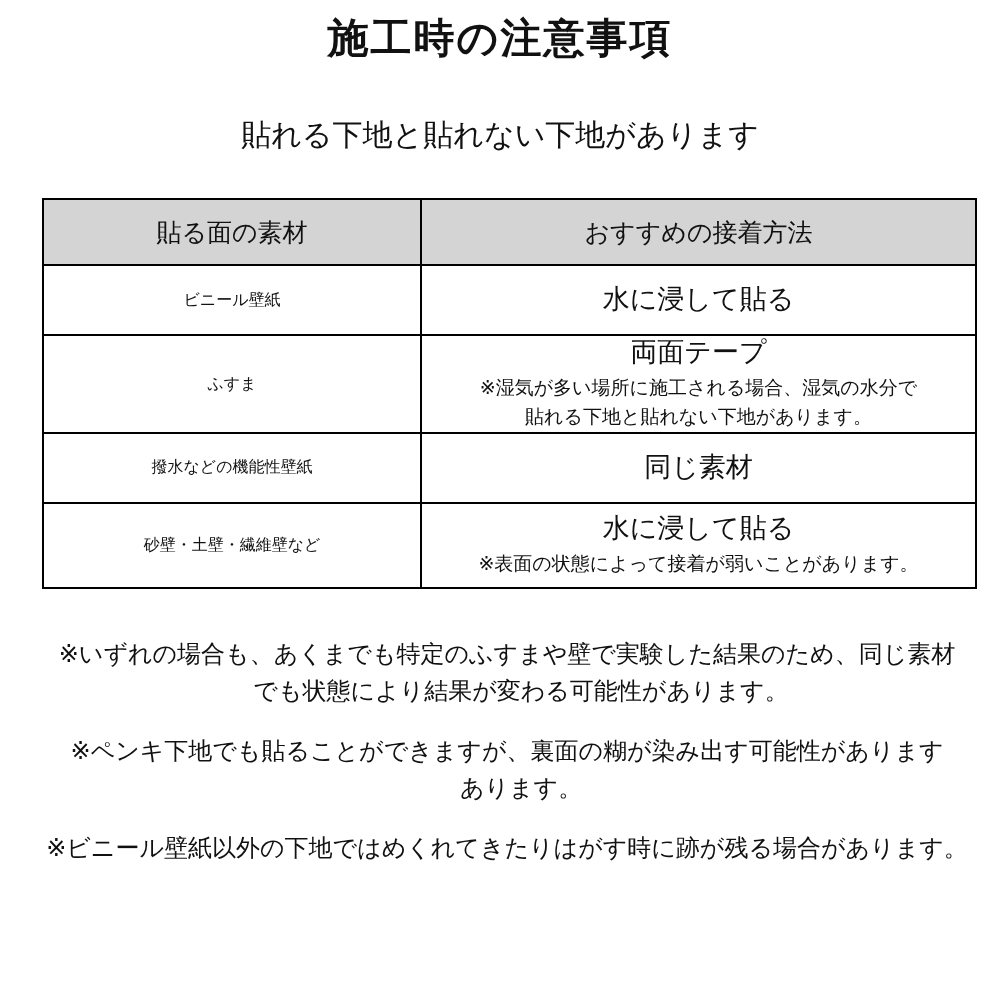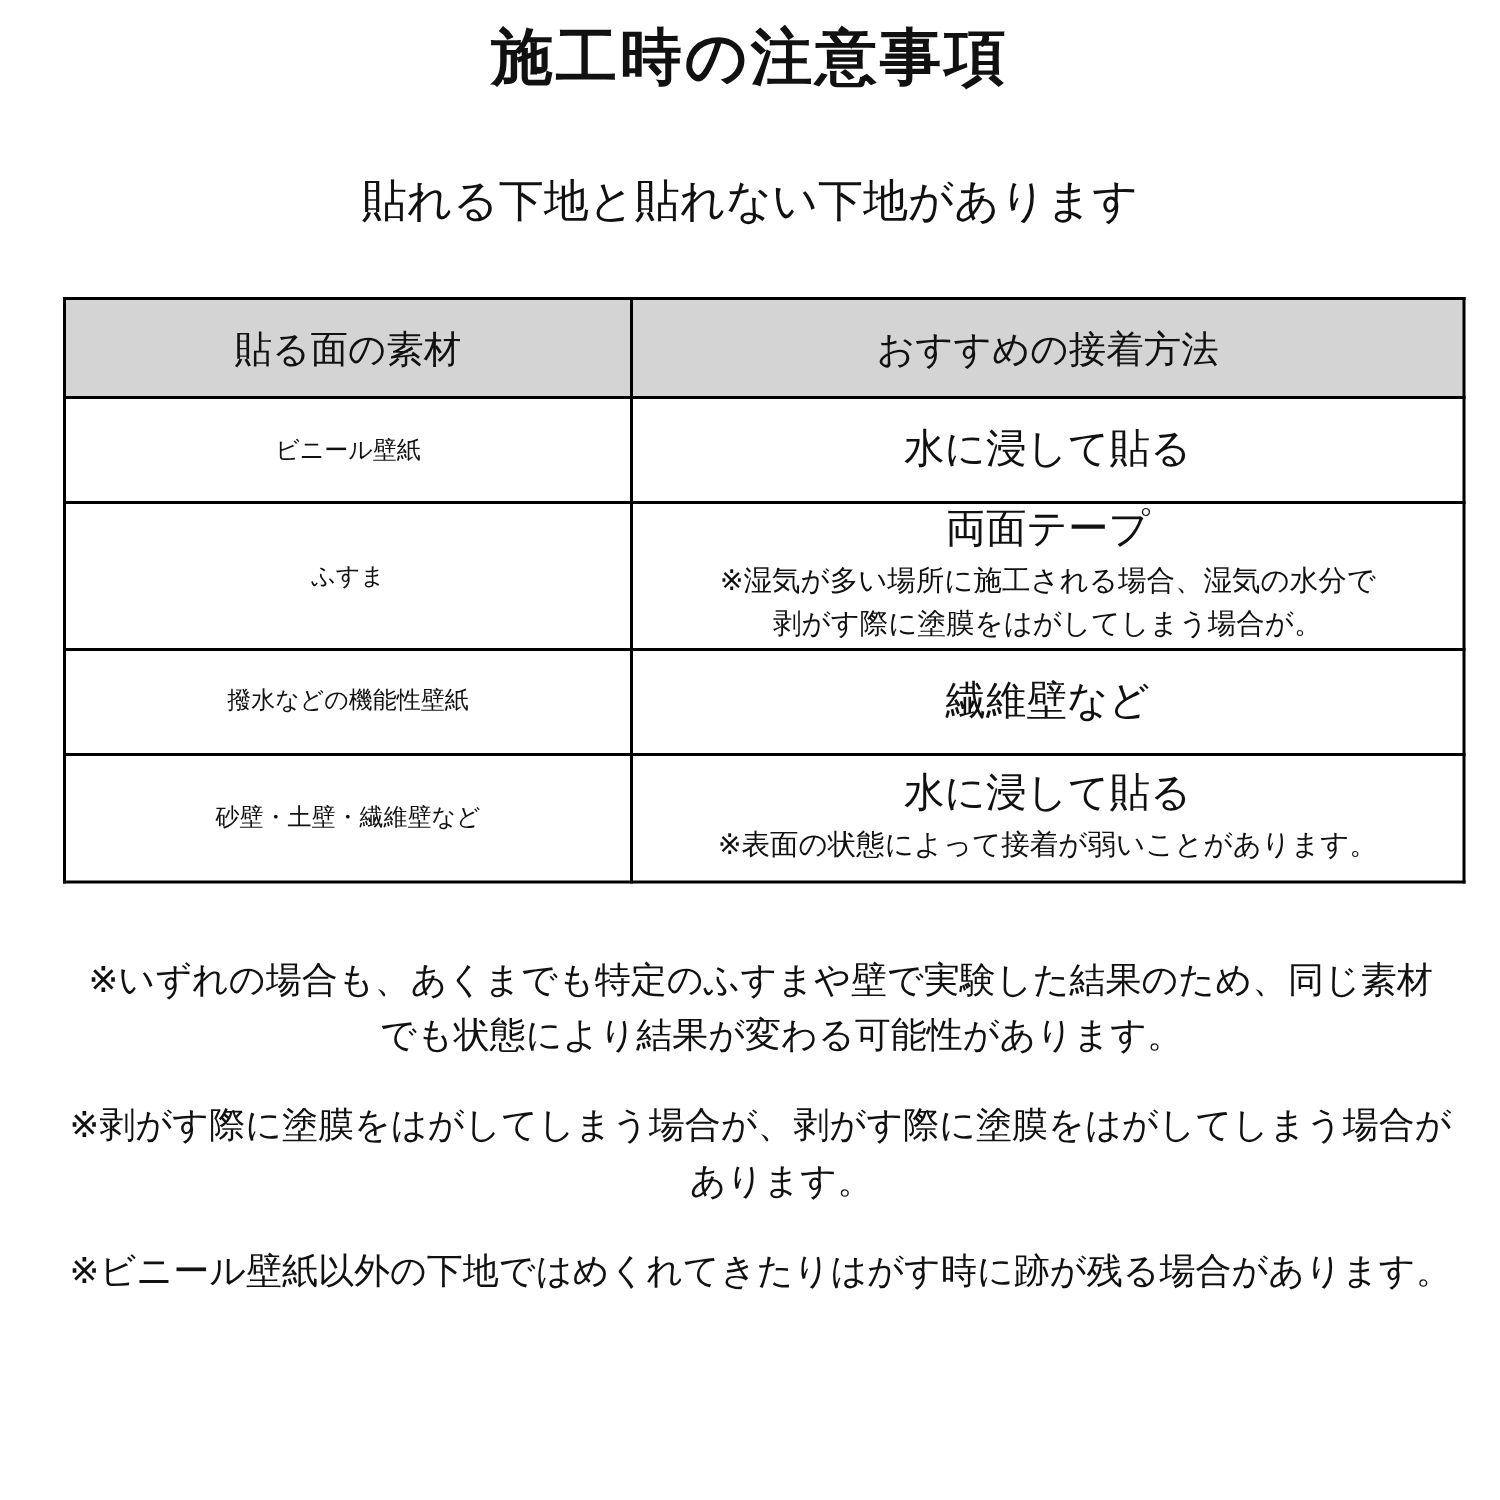--- a/index.html
+++ b/index.html
@@ -112,49 +112,49 @@
         <td>
           <div class="method">水に浸して貼る</div>
         </td>
       </tr>
       <tr class="h120">
         <td>ふすま</td>
         <td>
           <div class="method">両面テープ</div>
           <div class="cell-note">
             <div>※湿気が多い場所に施工される場合、湿気の水分で</div>
-            <div>剥がす際に塗膜をはがしてしまう場合が。</div>
+            <div>貼れる下地と貼れない下地があります。</div>
           </div>
         </td>
       </tr>
       <tr class="h70">
         <td>撥水などの機能性壁紙</td>
         <td>
-          <div class="method">繊維壁など</div>
+          <div class="method">同じ素材</div>
         </td>
       </tr>
       <tr class="h85">
         <td>砂壁・土壁・繊維壁など</td>
         <td>
           <div class="method">水に浸して貼る</div>
           <div class="cell-note">
             <div>※表面の状態によって接着が弱いことがあります。</div>
           </div>
         </td>
       </tr>
     </tbody>
   </table>
 
   <div class="footnotes">
     <div class="footnote">
       <div class="fn-line">※いずれの場合も、あくまでも特定のふすまや壁で実験した結果のため、同じ素材</div>
       <div class="fn-line indent">でも状態により結果が変わる可能性があります。</div>
     </div>
     <div class="footnote">
-      <div class="fn-line">※剥がす際に塗膜をはがしてしまう場合が、剥がす際に塗膜をはがしてしまう場合が</div>
+      <div class="fn-line">※ペンキ下地でも貼ることができますが、裏面の糊が染み出す可能性があります</div>
       <div class="fn-line indent">あります。</div>
     </div>
     <div class="footnote">
       <div class="fn-line">※ビニール壁紙以外の下地ではめくれてきたりはがす時に跡が残る場合があります。</div>
     </div>
   </div>
 
 </div>
 
 </body></html>

